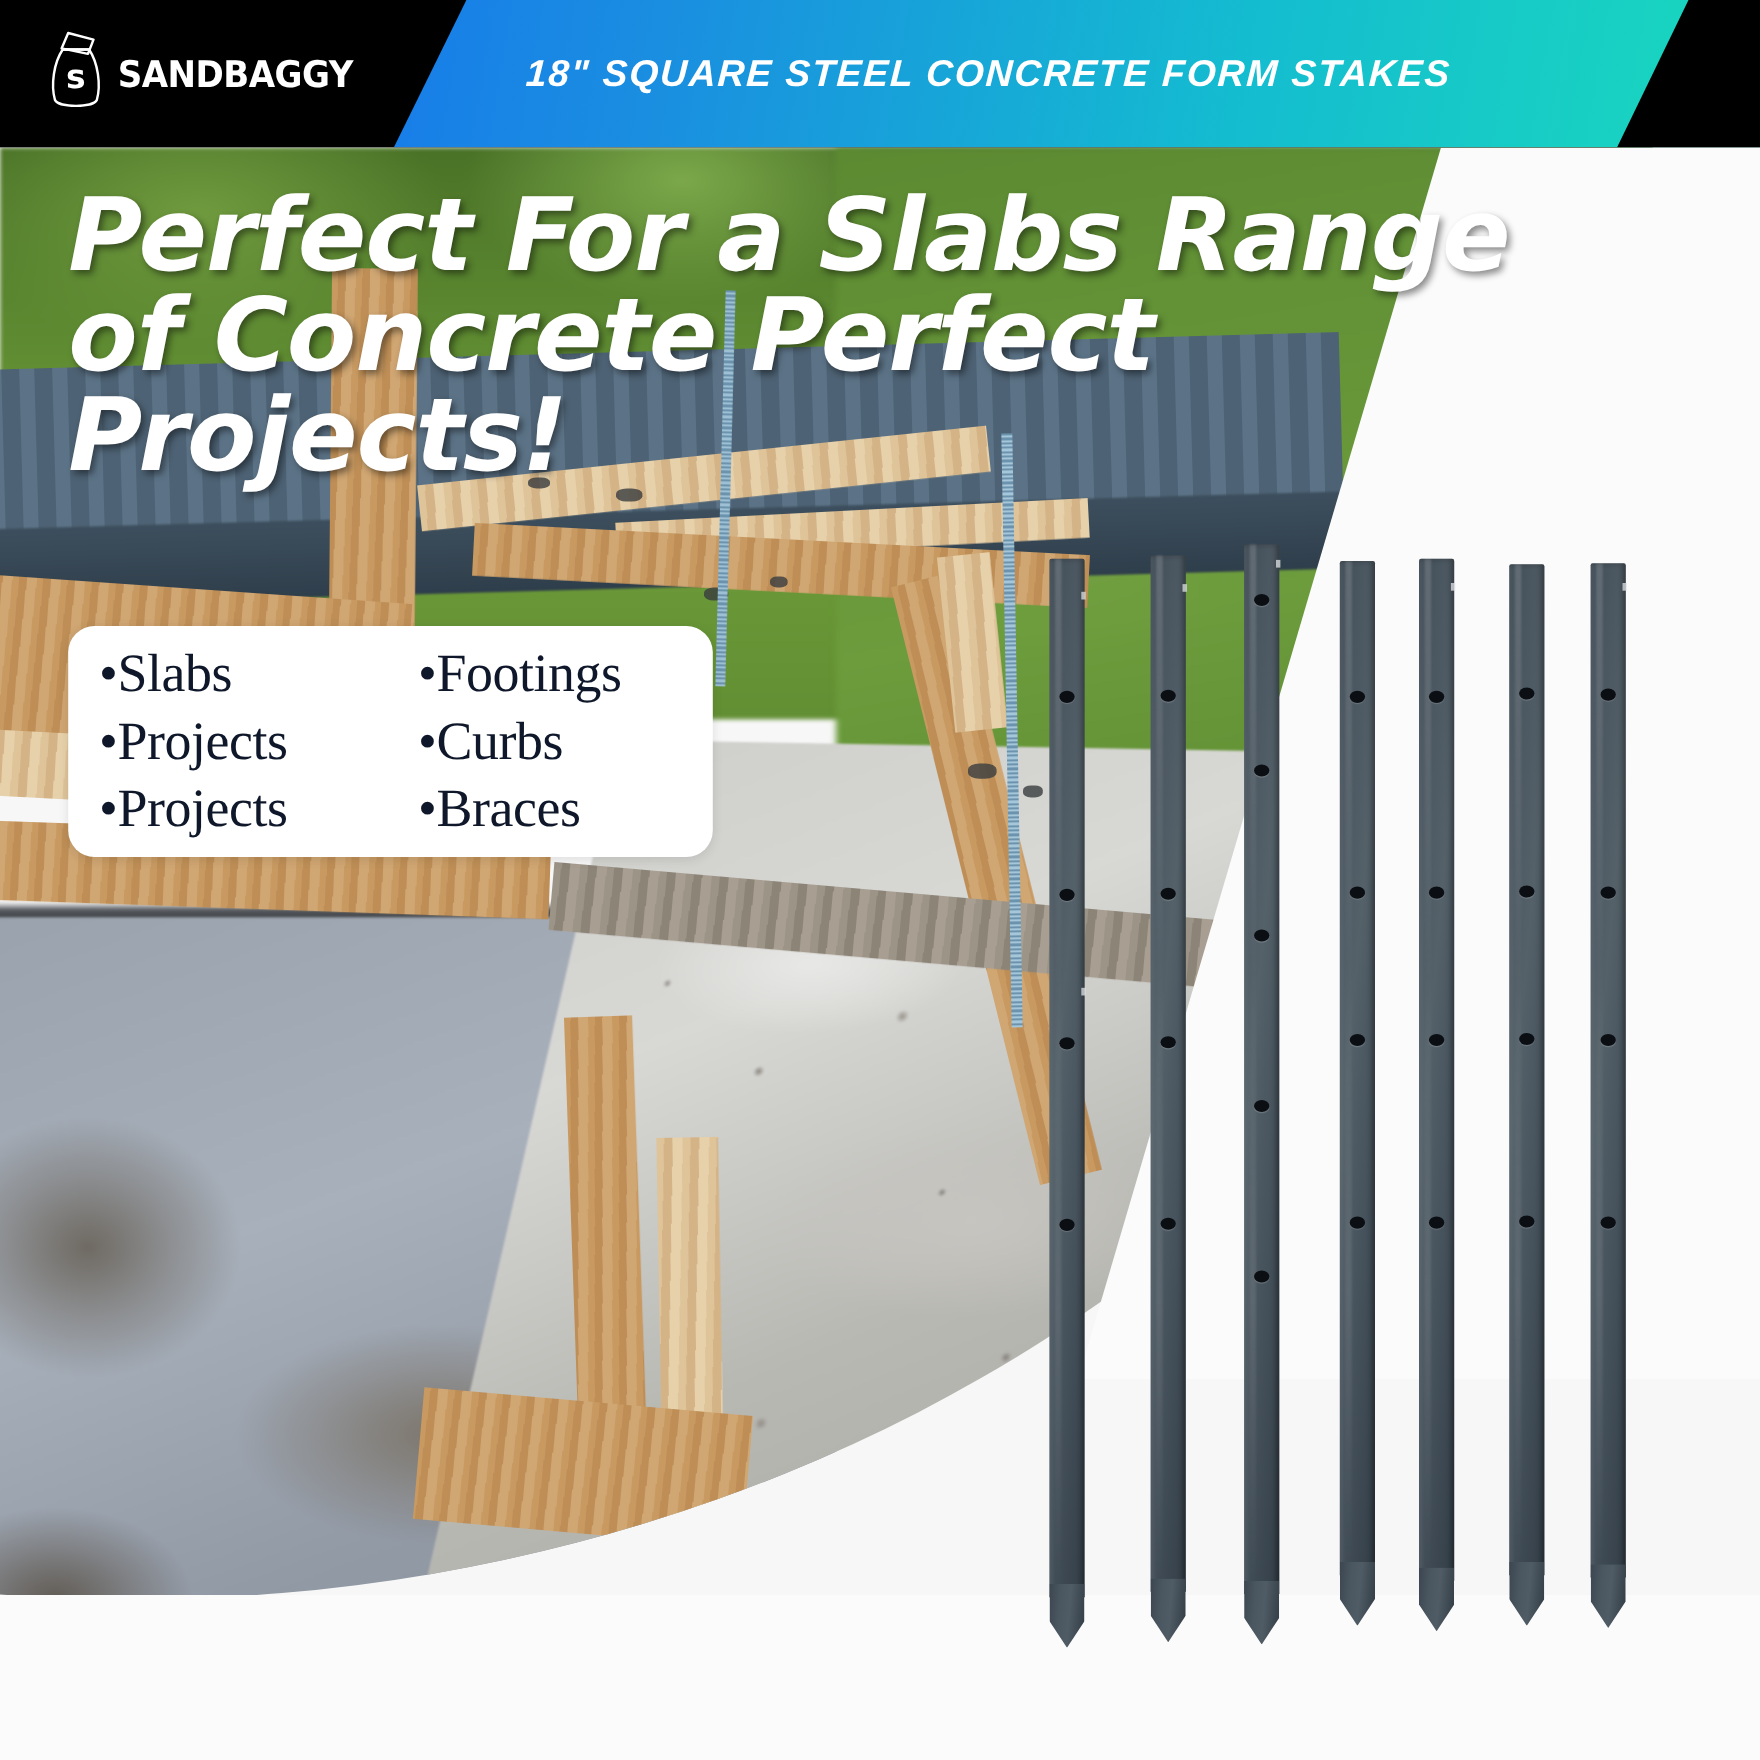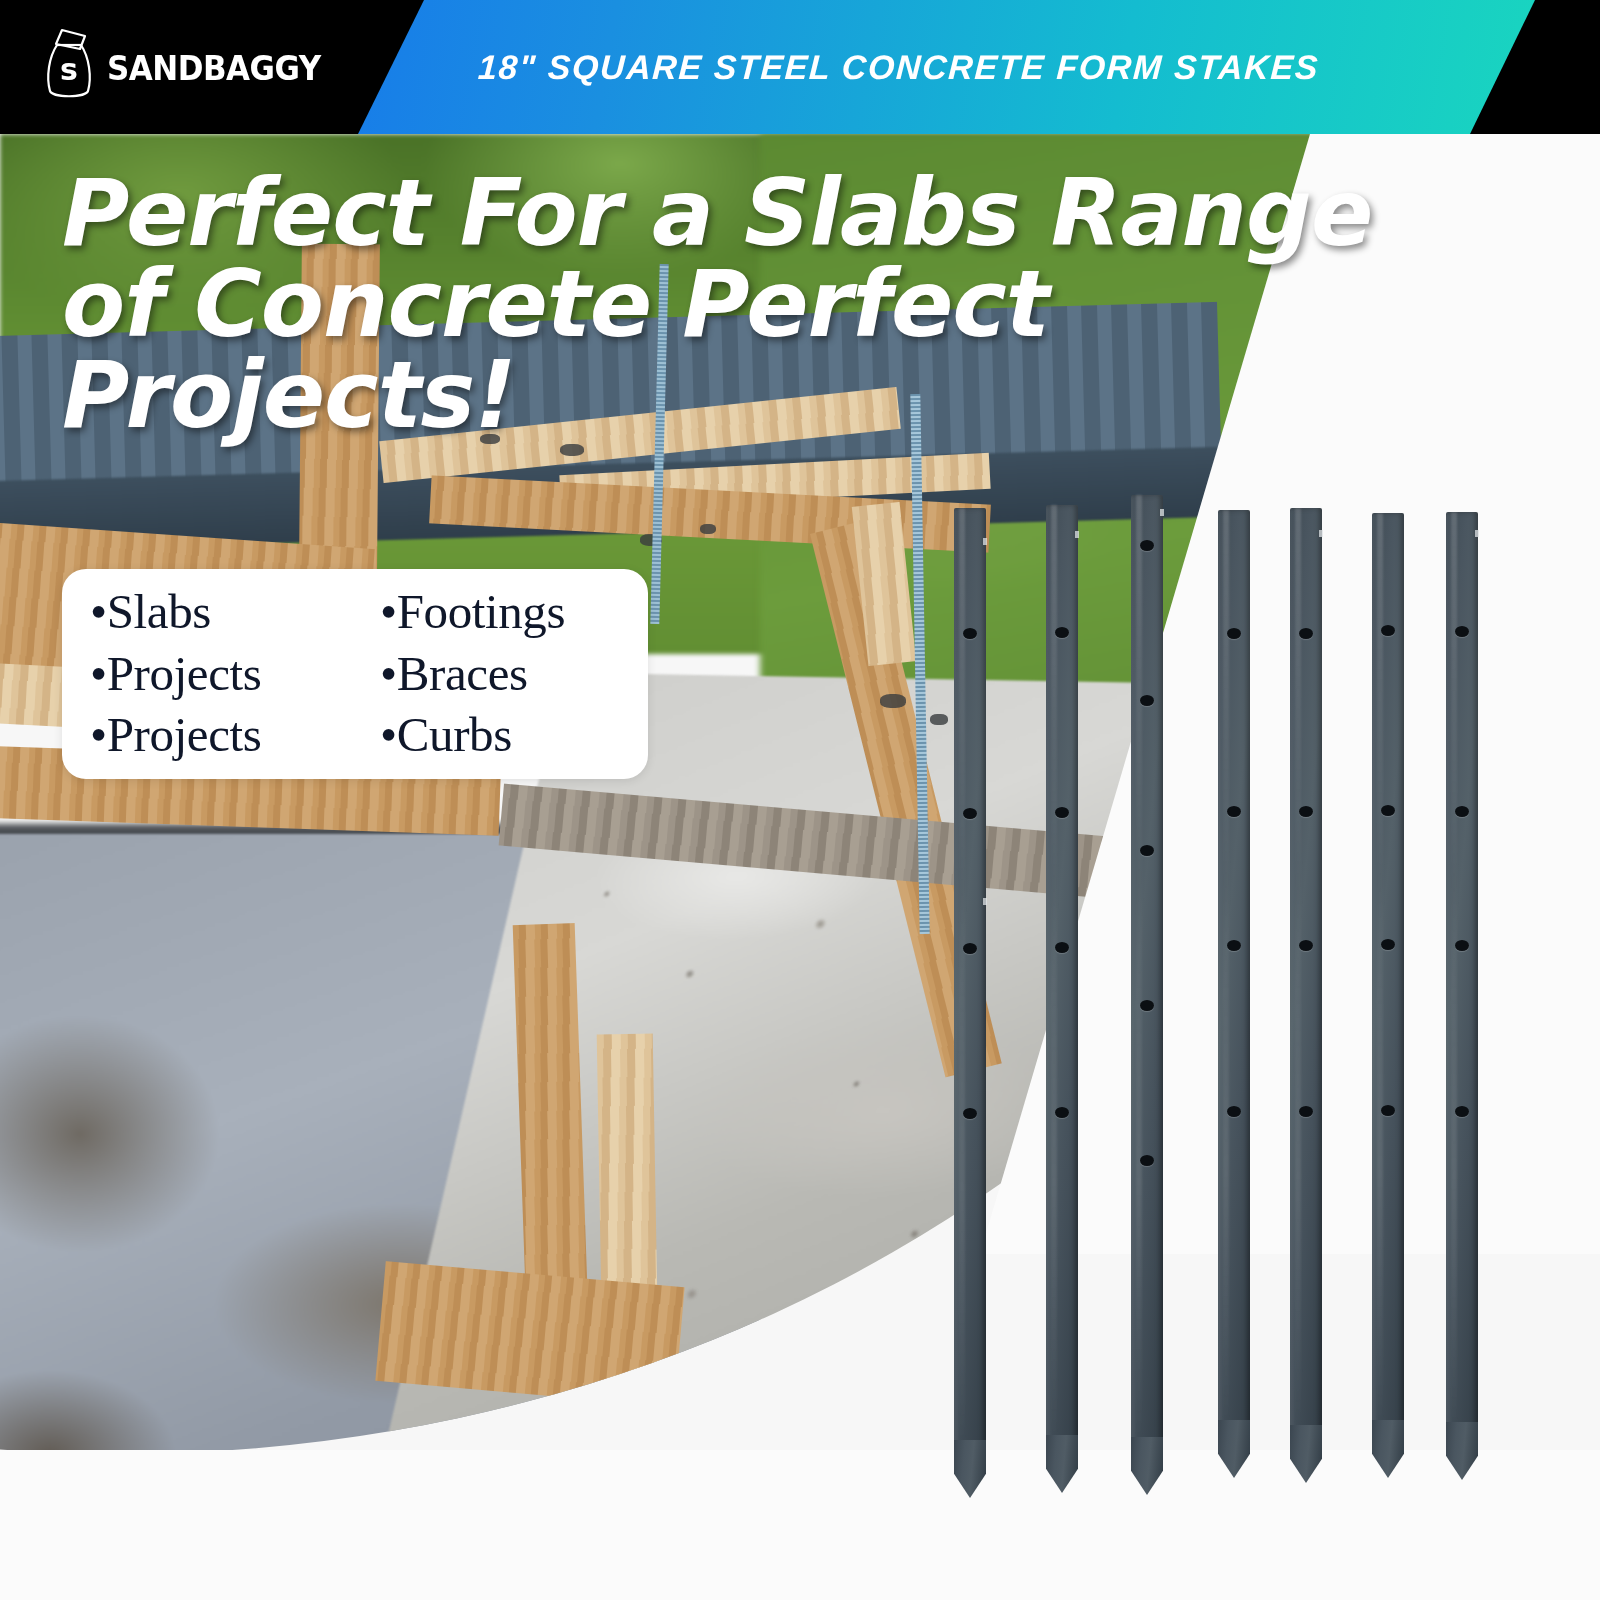--- a/index.html
+++ b/index.html
@@ -310,24 +310,24 @@
       </div>
       <div class="bullet">
         <b>•</b><span>Projects</span>
       </div>
     </div>
     <div class="bullet-col c2">
       <div class="bullet">
         <b>•</b><span>Footings</span>
       </div>
       <div class="bullet">
+        <b>•</b><span>Curbs</span>
+      </div>
+      <div class="bullet">
         <b>•</b><span>Braces</span>
-      </div>
-      <div class="bullet">
-        <b>•</b><span>Curbs</span>
       </div>
     </div>
   </div>
 
   <div class="header">
     <div class="header-gradient"></div>
 
     <div class="logo-wrap">
       <span class="bag-icon">
         <svg width="50" height="74" viewBox="0 0 50 74" aria-hidden="true">

